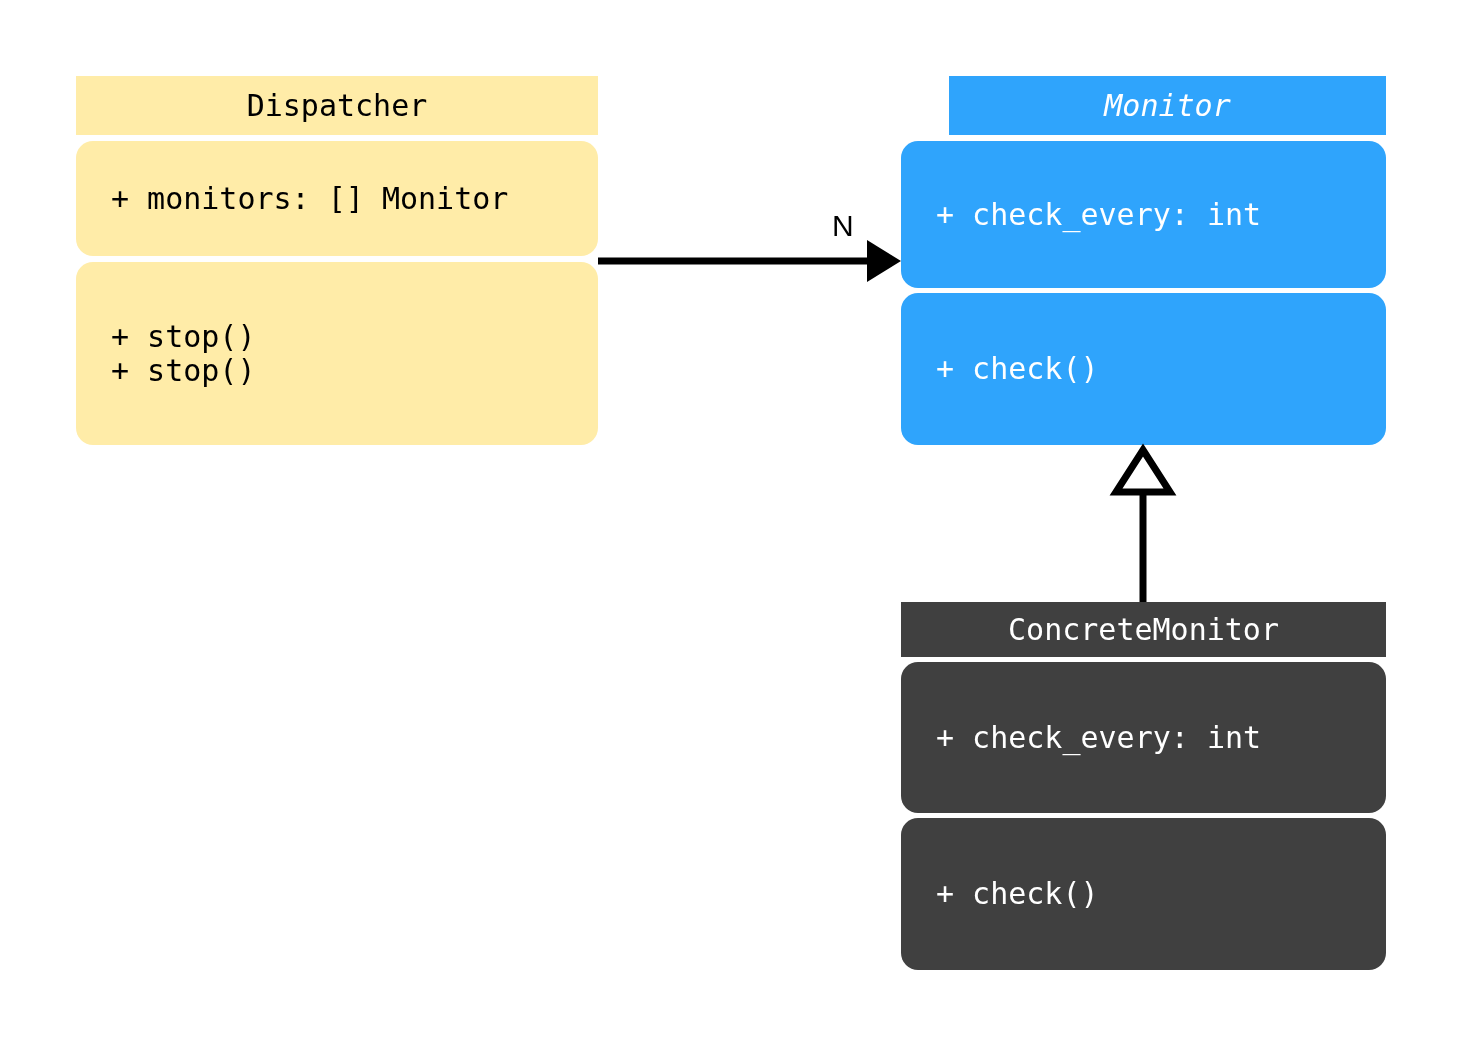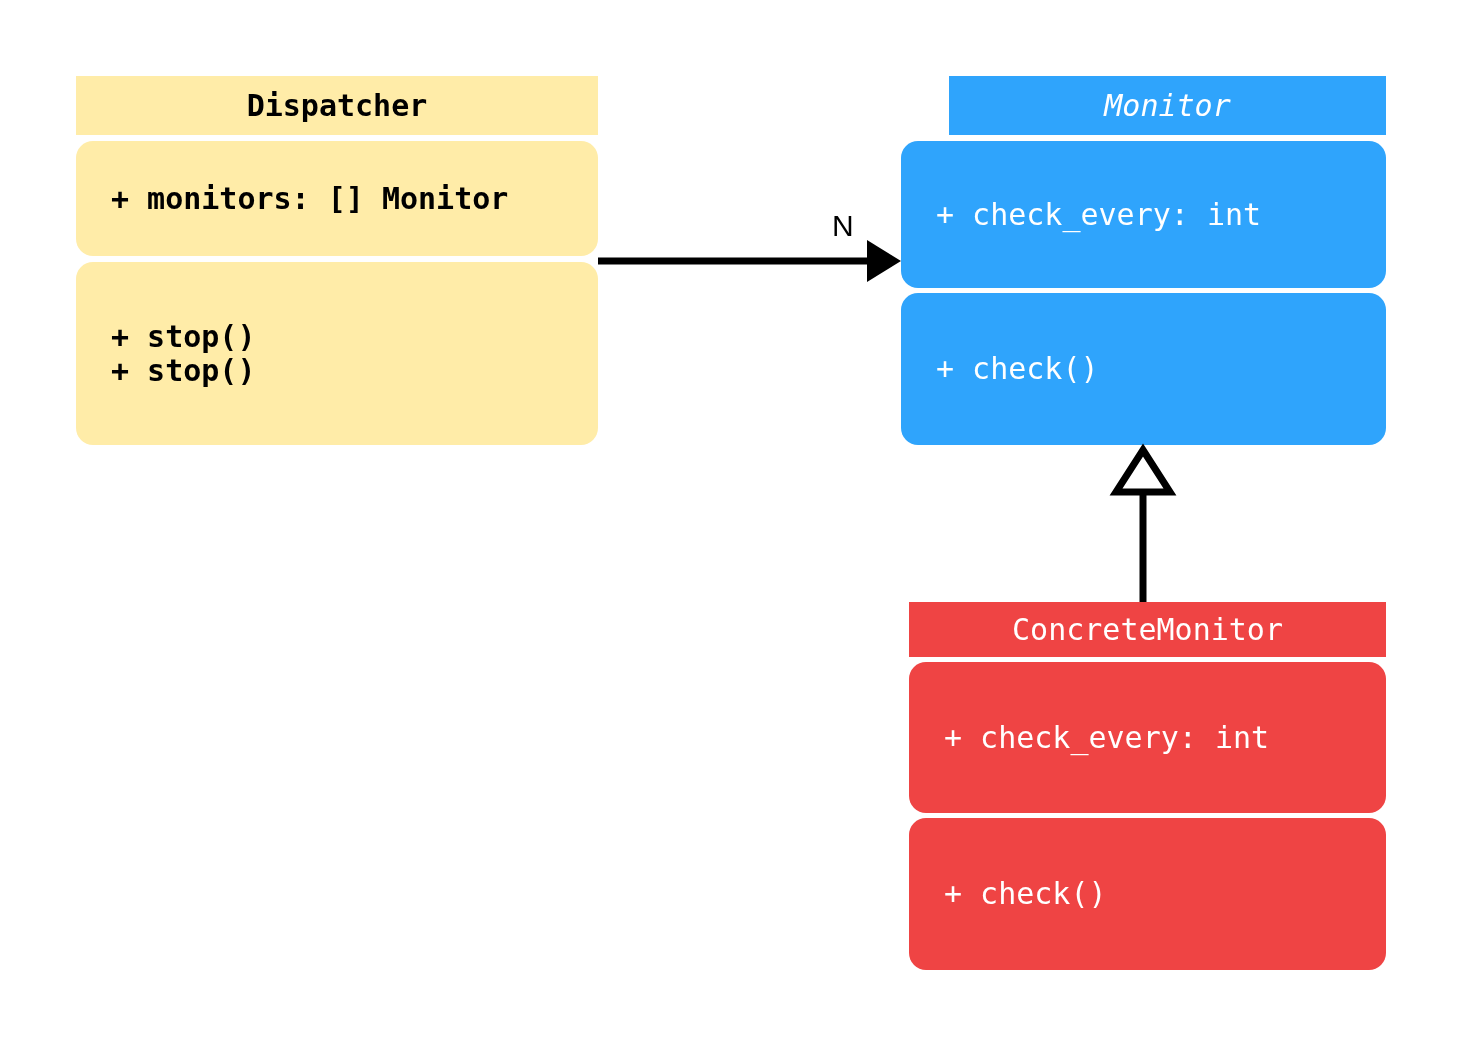--- a/index.html
+++ b/index.html
@@ -63,21 +63,21 @@
 
   
   .theme-dispatcher .uml-compartment { background: #FFECA8; }
   .theme-dispatcher .uml-title,
   .theme-dispatcher .uml-member { color: #000000; }
 
   .theme-monitor .uml-compartment { background: #2FA4FC; }
   .theme-monitor .uml-title,
   .theme-monitor .uml-member { color: #ffffff; }
 
-  .theme-concrete .uml-compartment { background: #ef4444; margin-left: 8px; }
+  .theme-concrete .uml-compartment { background: #404040; }
   .theme-concrete .uml-title,
   .theme-concrete .uml-member { color: #ffffff; }
 
   
   .connector-layer {
     position: absolute;
     left: 0; top: 0;
     width: 1463px;
     height: 1048px;
     pointer-events: none;
@@ -88,21 +88,21 @@
     font-size: 30px;
     color: #000000;
     white-space: pre;
   }
 </style>
 </head>
 <body>
 
 <div id="canvas">
 
-  <div class="uml-class theme-dispatcher" style="left:76px; top:76px; width:522px; height:369px;font-weight:bold;">
+  <div class="uml-class theme-dispatcher" style="left:76px; top:76px; width:522px; height:369px;">
     <div class="uml-compartment uml-title" style="height:59px;">Dispatcher</div>
     <div class="sep" style="height:6px;"></div>
     <div class="uml-compartment uml-members" style="height:115px;">
       <div class="uml-member">+ monitors: [] Monitor</div>
     </div>
     <div class="sep" style="height:6px;"></div>
     <div class="uml-compartment uml-members" style="height:183px;">
       <div class="uml-member">+ stop()</div>
       <div class="uml-member">+ stop()</div>
     </div>

